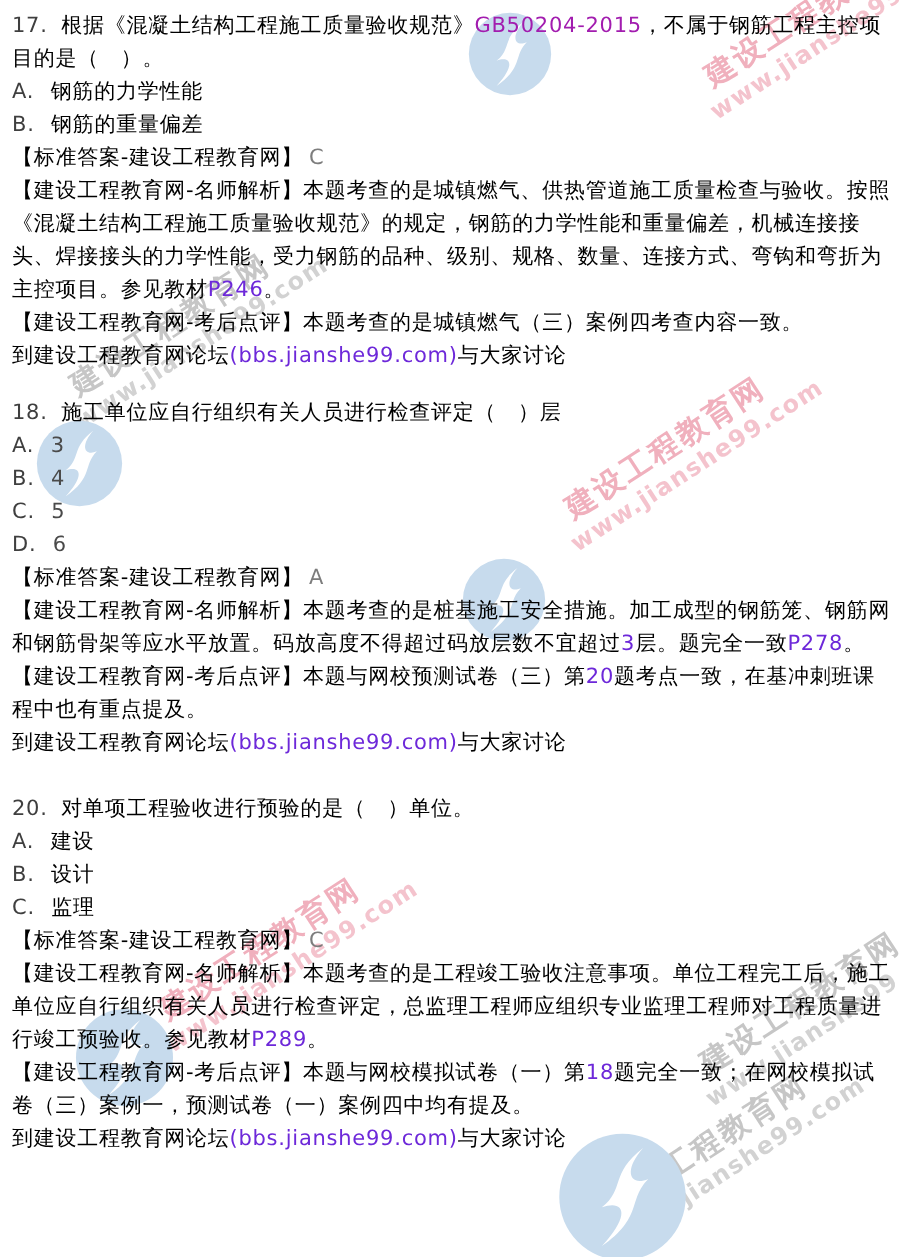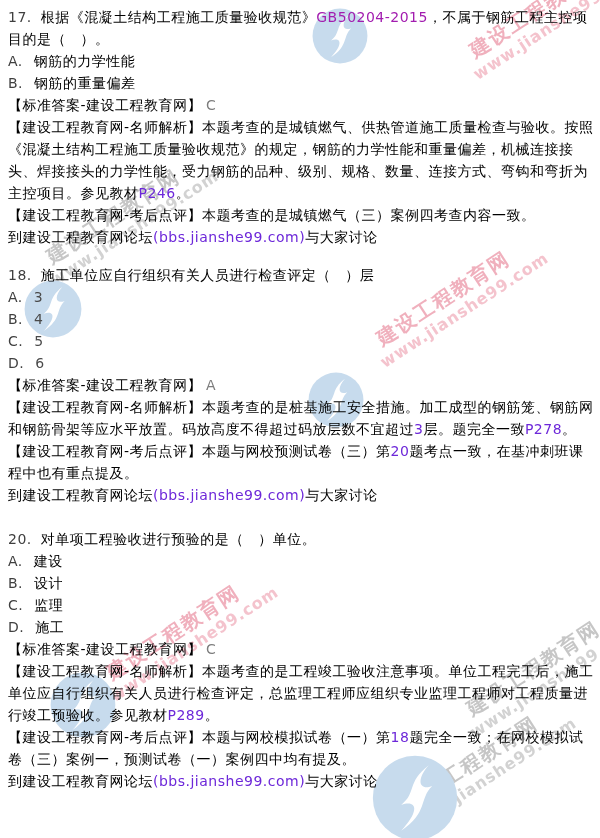--- a/index.html
+++ b/index.html
@@ -102,20 +102,19 @@
     <p class="line"><span>【建设工程教育网-名师解析】本题考查的是桩基施工安全措施。加工成型的钢筋笼、钢筋网和钢筋骨架等应水平放置。码放高度不得超过码放层数不宜超过</span><span class="g">3</span><span>层。题完全一致</span><span class="g">P278</span><span>。</span></p>
     <p class="line"><span>【建设工程教育网-考后点评】本题与网校预测试卷（三）第</span><span class="g">20</span><span>题考点一致，在基冲刺班课程中也有重点提及。</span></p>
     <p class="line"><span>到建设工程教育网论坛</span><span class="g">(bbs.jianshe99.com)</span><span>与大家讨论</span></p>
   </section>
 
   <section class="question q19">
     <p class="line"><span class="num">20.</span><span>对单项工程验收进行预验的是（　）单位。</span></p>
     <p class="line"><span class="optlabel">A.</span><span>建设</span></p>
     <p class="line"><span class="optlabel">B.</span><span>设计</span></p>
     <p class="line"><span class="optlabel">C.</span><span>监理</span></p>
-    <p class="line"><span class="optlabel">D.</span><span>施工</span></p>
     <p class="line"><span>【标准答案-建设工程教育网】</span><span class="ans">C</span></p>
     <p class="line"><span>【建设工程教育网-名师解析】本题考查的是工程竣工验收注意事项。单位工程完工后，施工单位应自行组织有关人员进行检查评定，总监理工程师应组织专业监理工程师对工程质量进行竣工预验收。参见教材</span><span class="g">P289</span><span>。</span></p>
     <p class="line"><span>【建设工程教育网-考后点评】本题与网校模拟试卷（一）第</span><span class="g">18</span><span>题完全一致；在网校模拟试卷（三）案例一，预测试卷（一）案例四中均有提及。</span></p>
     <p class="line"><span>到建设工程教育网论坛</span><span class="g">(bbs.jianshe99.com)</span><span>与大家讨论</span></p>
   </section>
 
 </div>
 
 </body></html>

